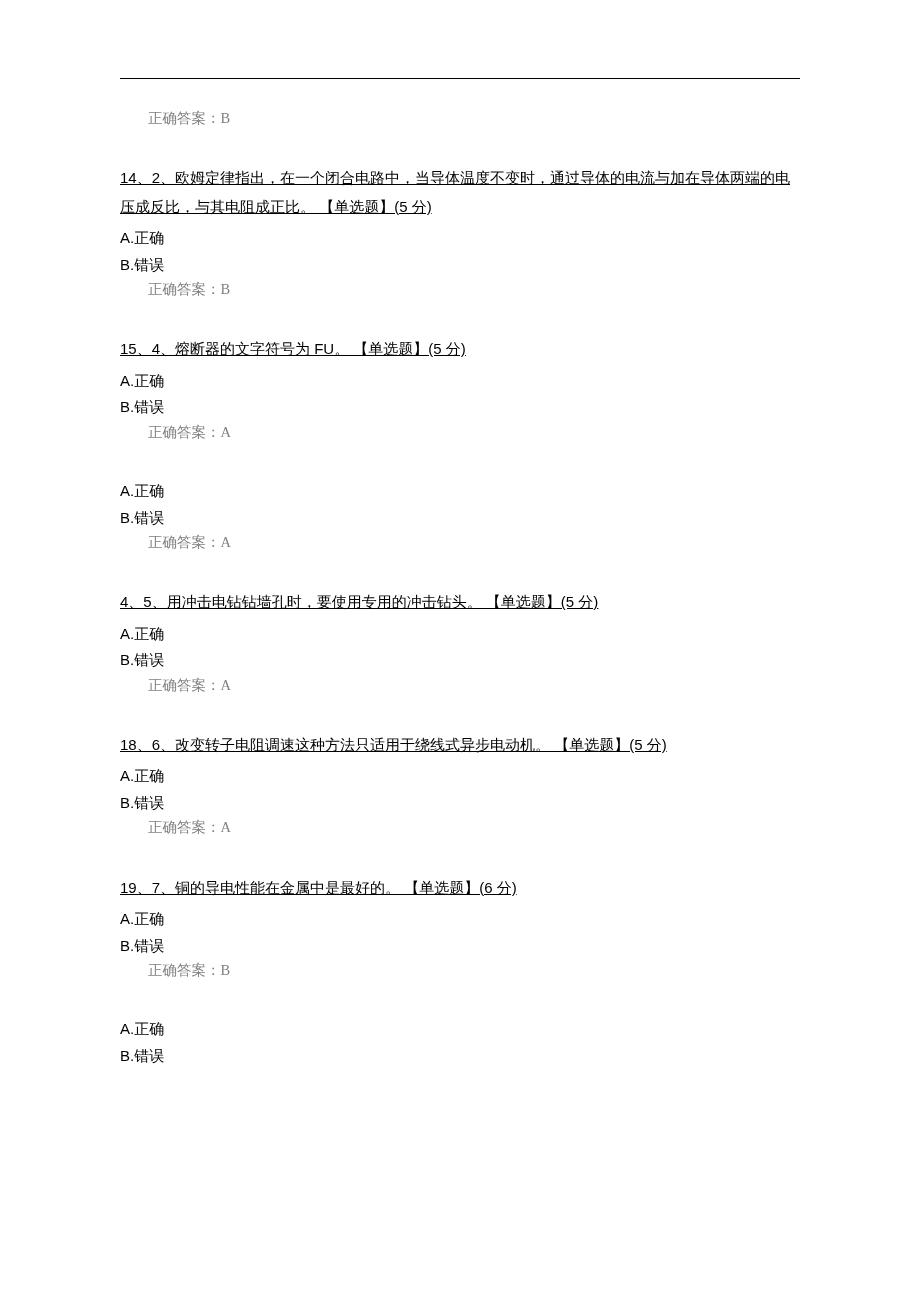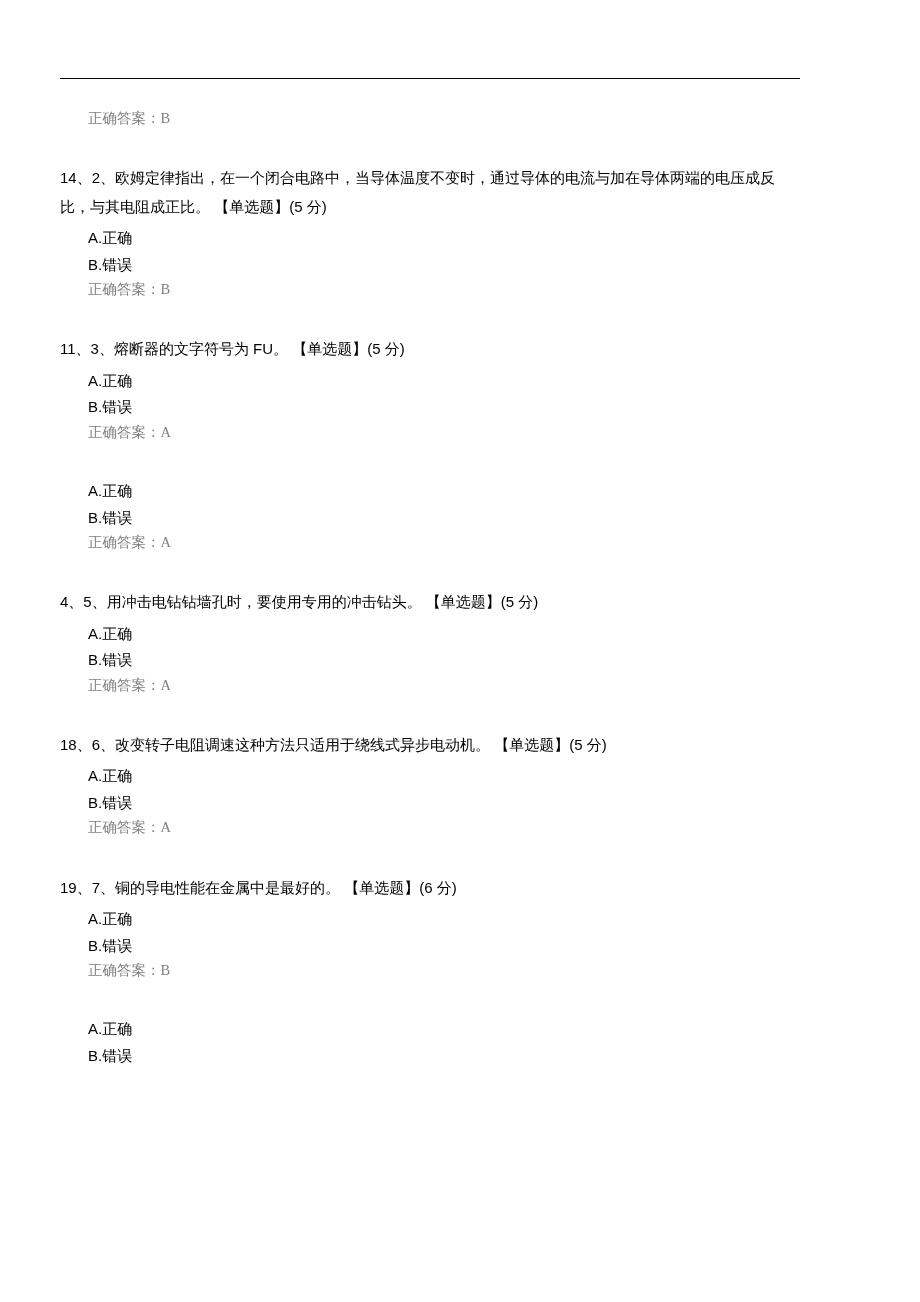--- a/index.html
+++ b/index.html
@@ -7,44 +7,44 @@
     padding: 0;
     background: #ffffff;
     font-family: "Microsoft YaHei", "SimSun", sans-serif;
     font-size: 15px;
     color: #000000;
     line-height: 1.6;
   }
   .page {
     width: 920px;
     min-height: 1302px;
-    padding: 78px 120px 0 60px;
+    padding: 78px 120px 0 120px;
     box-sizing: border-box;
     position: relative;
   }
   .hr {
     border: none;
     border-top: 1.5px solid #000;
     margin: 0 0 28px 0;
   }
   .question-block {
     margin-bottom: 34px;
   }
   .answer-line {
     color: #808080;
     font-family: "SimSun", serif;
     margin-left: 28px;
     font-size: 14.5px;
   }
   .stem {
     margin: 0 0 4px 0;
     line-height: 1.9;
+    text-decoration: underline;
   }
   .option {
-    margin-left: 28px;
     line-height: 1.7;
   }
   .opt-letter {
     font-family: Arial, sans-serif;
   }
   .opt-text {
     font-family: "SimSun", serif;
   }
 </style>
 </head>
@@ -60,21 +60,21 @@
   </div>
 
   <div id="questions-container">
       <div class="question-block">
         <div class="stem">14、2、欧姆定律指出，在一个闭合电路中，当导体温度不变时，通过导体的电流与加在导体两端的电压成反比，与其电阻成正比。 【单选题】(5 分)</div>
         <div class="option"><span class="opt-letter">A.</span><span class="opt-text">正确</span></div>
         <div class="option"><span class="opt-letter">B.</span><span class="opt-text">错误</span></div>
         <div class="answer-line"><span>正确答案：</span><span>B</span></div>
       </div>
       <div class="question-block">
-        <div class="stem">11、3、熔断器的文字符号为 FU。 【单选题】(5 分)</div>
+        <div class="stem">15、4、熔断器的文字符号为 FU。 【单选题】(5 分)</div>
         <div class="option"><span class="opt-letter">A.</span><span class="opt-text">正确</span></div>
         <div class="option"><span class="opt-letter">B.</span><span class="opt-text">错误</span></div>
         <div class="answer-line"><span>正确答案：</span><span>A</span></div>
       </div>
       <div class="question-block">
         <div class="option"><span class="opt-letter">A.</span><span class="opt-text">正确</span></div>
         <div class="option"><span class="opt-letter">B.</span><span class="opt-text">错误</span></div>
         <div class="answer-line"><span>正确答案：</span><span>A</span></div>
       </div>
       <div class="question-block">

